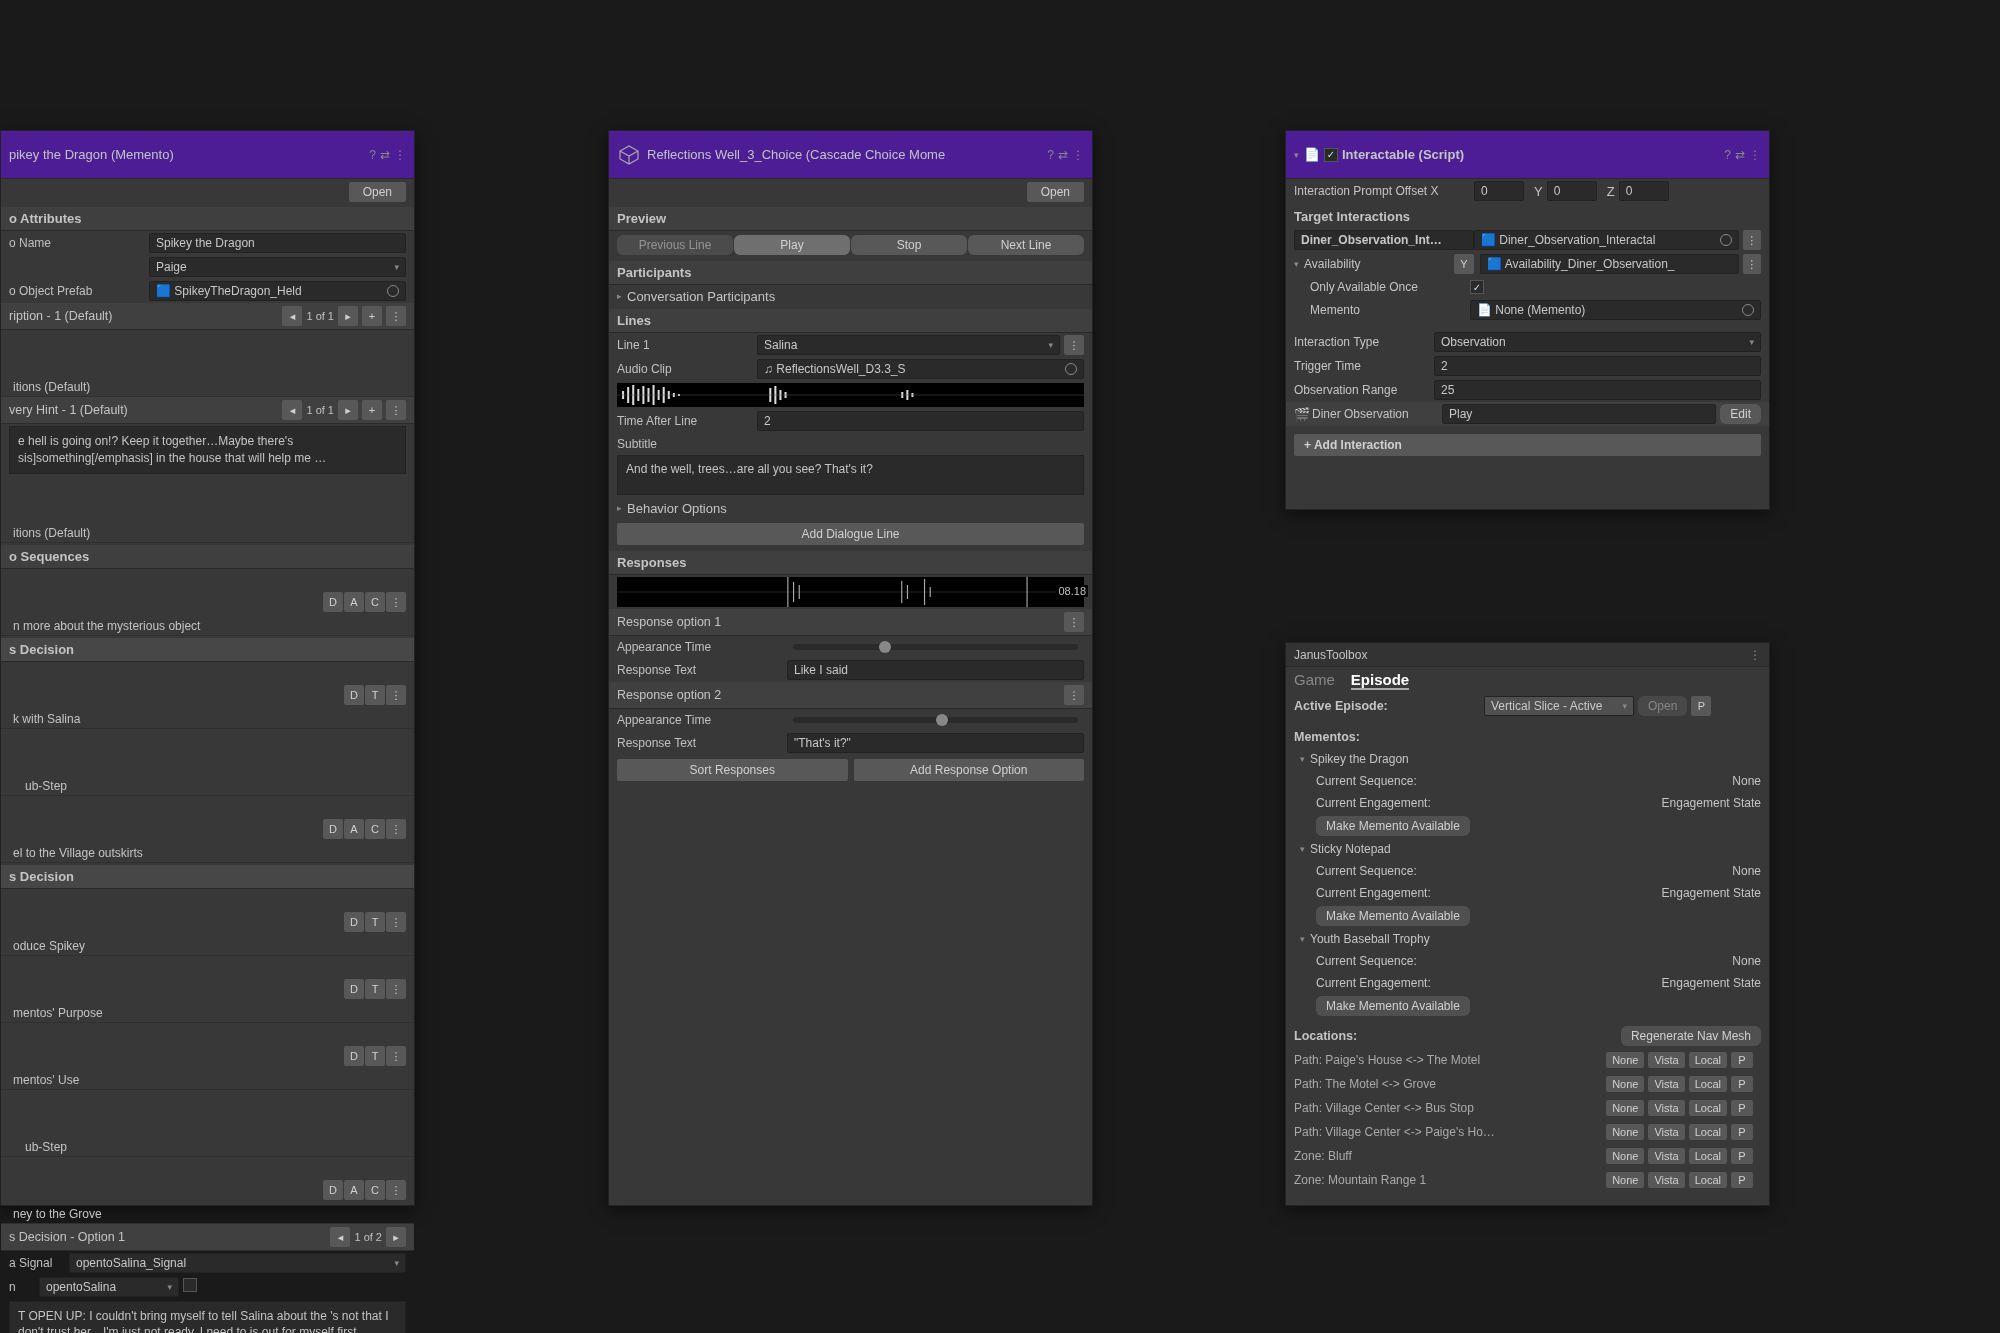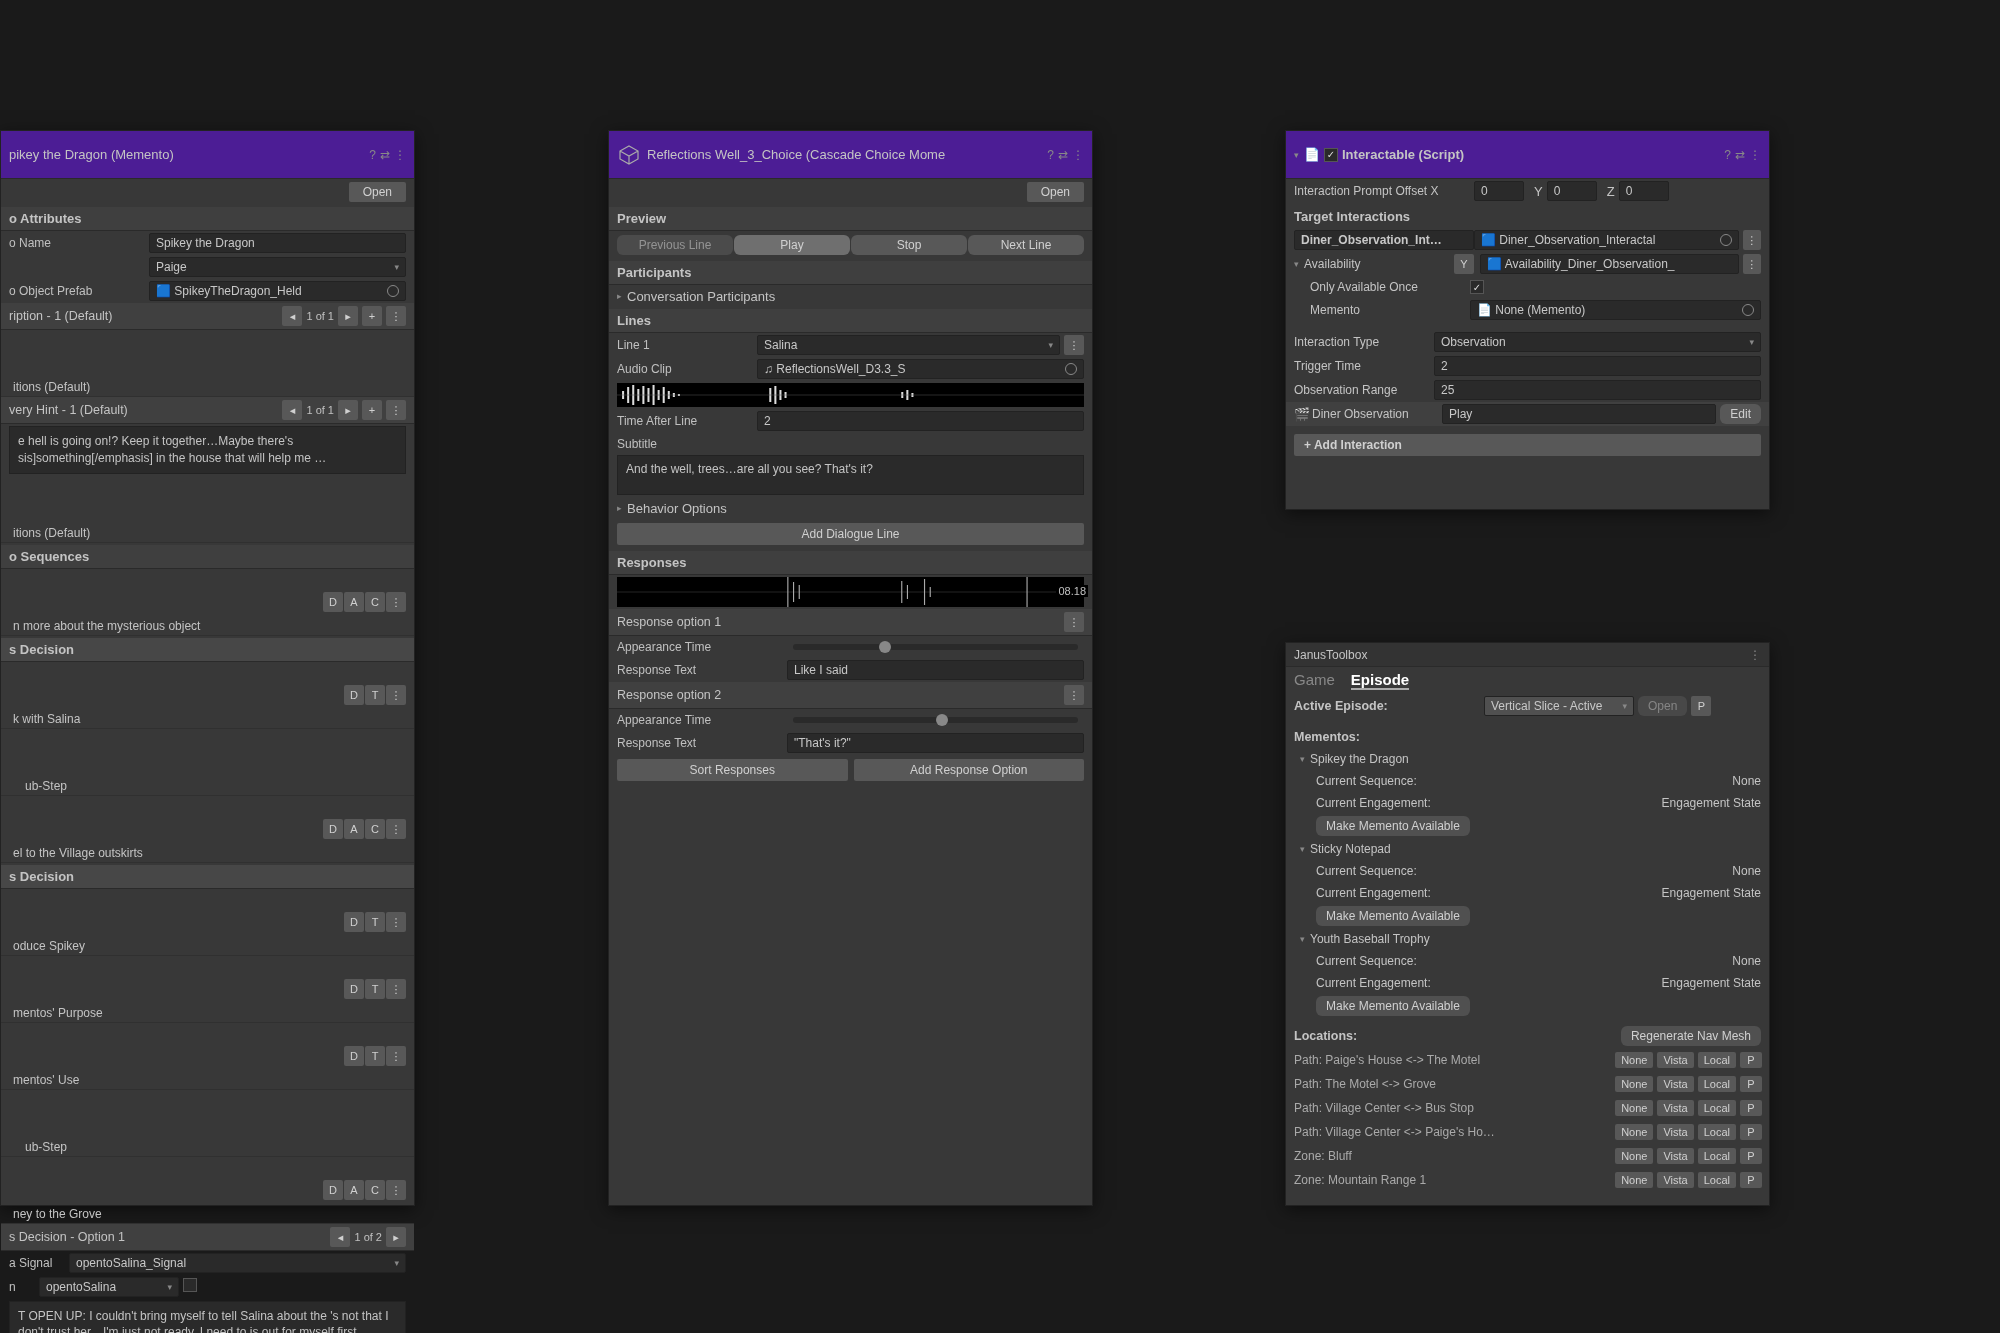--- a/index.html
+++ b/index.html
@@ -36,21 +36,21 @@
   .indent-row { display: flex; align-items: center; padding: 2px 8px 2px 24px; min-height: 22px; }
   .checkbox { width: 14px; height: 14px; background: #2a2a2a; border: 1px solid #555; display: inline-flex; align-items: center; justify-content: center; cursor: pointer; font-size: 10px; color: #ddd; }
   .objfield { background: #2a2a2a; border: 1px solid #222; color: #c8c8c8; padding: 2px 6px; font-size: 12px; width: 100%; border-radius: 2px; display: flex; align-items: center; justify-content: space-between; }
   .objfield .circ { width: 12px; height: 12px; border: 1px solid #888; border-radius: 50%; }
   .slider { height: 6px; background: #2a2a2a; border-radius: 3px; position: relative; flex: 1; }
   .slider .handle { position: absolute; width: 12px; height: 12px; background: #888; border-radius: 50%; top: -3px; }
   .wide-btn { background: #585858; color: #d0d0d0; border: none; padding: 4px 12px; font-size: 12px; border-radius: 2px; cursor: pointer; width: 100%; text-align: center; }
   .dual-btn-row { display: flex; gap: 6px; padding: 4px 8px; }
   .dual-btn-row .wide-btn { flex: 1; }
   
-  .path-row { display: flex; align-items: center; padding: 2px 7px 2px 8px; min-height: 24px; gap: 4px; }
+  .path-row { display: flex; align-items: center; padding: 2px 16px 2px 8px; min-height: 24px; gap: 4px; }
   .path-row .plabel { flex: 1; font-size: 12px; color: #aaa; }
   .mini-btn { background: #585858; color: #d0d0d0; border: none; padding: 2px 6px; font-size: 11px; border-radius: 2px; cursor: pointer; }
   .wf-time { position:absolute; right:4px; top:4px; font-size:11px; color:#c0c0c0; background:#000; padding:0 2px;}
   .hdr-sub { display:flex; align-items:center; padding:3px 8px; background:#404040; border-bottom:1px solid #2a2a2a; }
   .hdr-sub .t { flex:1; font-size:12.5px; }
   .cube-icon { width:24px; height:24px; margin-right:6px; }
   .cube-icon svg { width:24px; height:24px; stroke:#aaa; fill:none; stroke-width:1.2; }
 </style>
 </head>
 <body>

